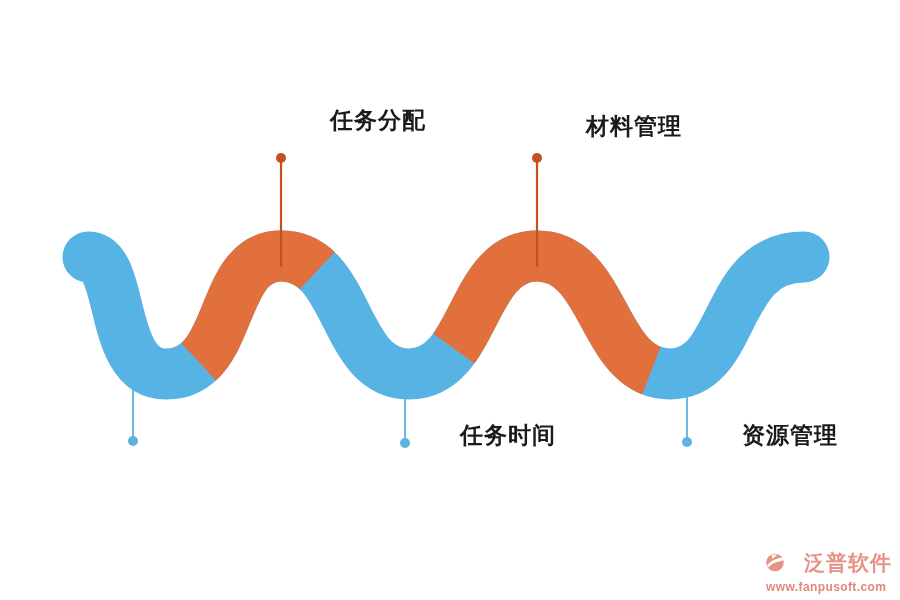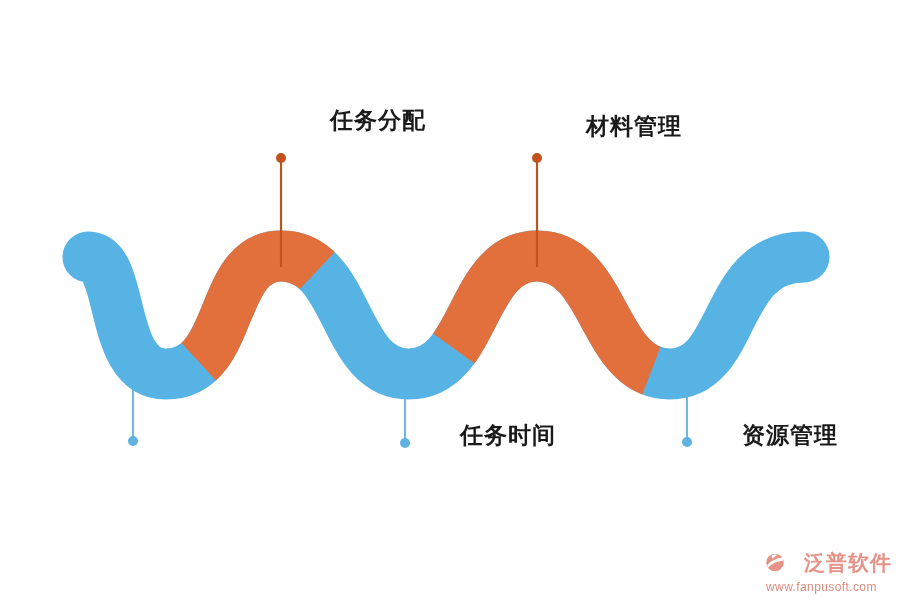--- a/index.html
+++ b/index.html
@@ -55,21 +55,21 @@
   }
   .brand-name {
     font-size: 21px;
     font-weight: 700;
     color: #e59287;
     letter-spacing: 1px;
     white-space: nowrap;
   }
   .brand-url {
     font-size: 12px;
-    font-weight: 400;
+    font-weight: 700;
     color: #e08a7e;
     letter-spacing: 0.4px;
     margin-top: 1px;
     white-space: nowrap;
   }
 </style>
 </head>
 <body>
 
 <div class="stage">

